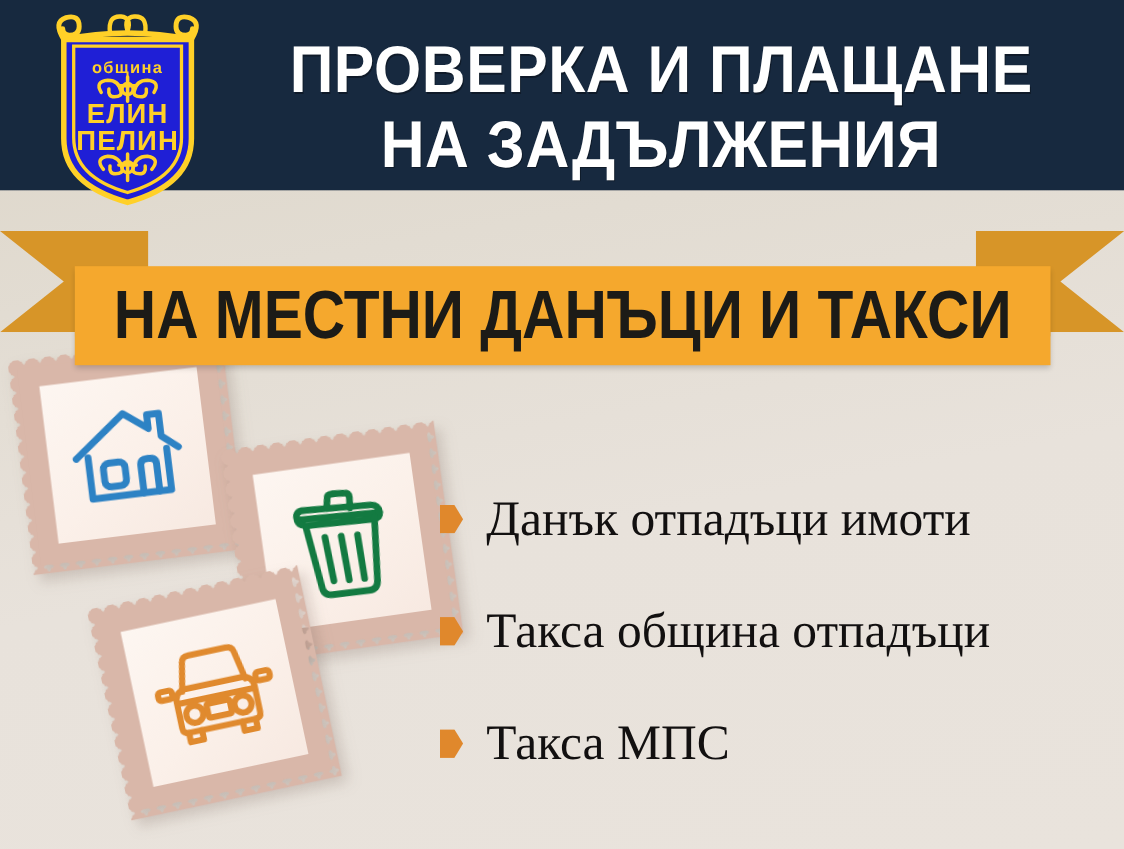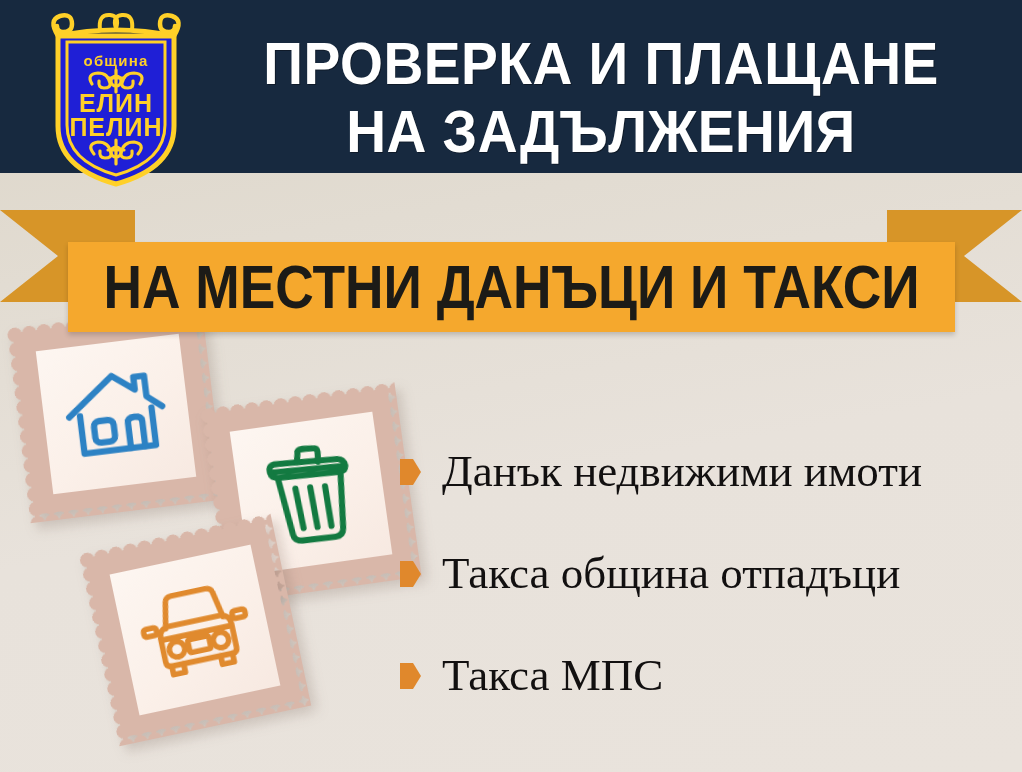--- a/index.html
+++ b/index.html
@@ -258,21 +258,21 @@
         </svg>
       </div>
     </div>
 
   </div>
 
   <div class="list">
 
     <div class="list-item">
       <span class="bullet"></span>
-      <span class="list-label">Данък недвижими имоти</span>
+      <span class="list-label">Данък отпадъци имоти</span>
     </div>
 
     <div class="list-item">
       <span class="bullet"></span>
       <span class="list-label">Такса община отпадъци</span>
     </div>
 
     <div class="list-item">
       <span class="bullet"></span>
       <span class="list-label">Такса МПС</span>

